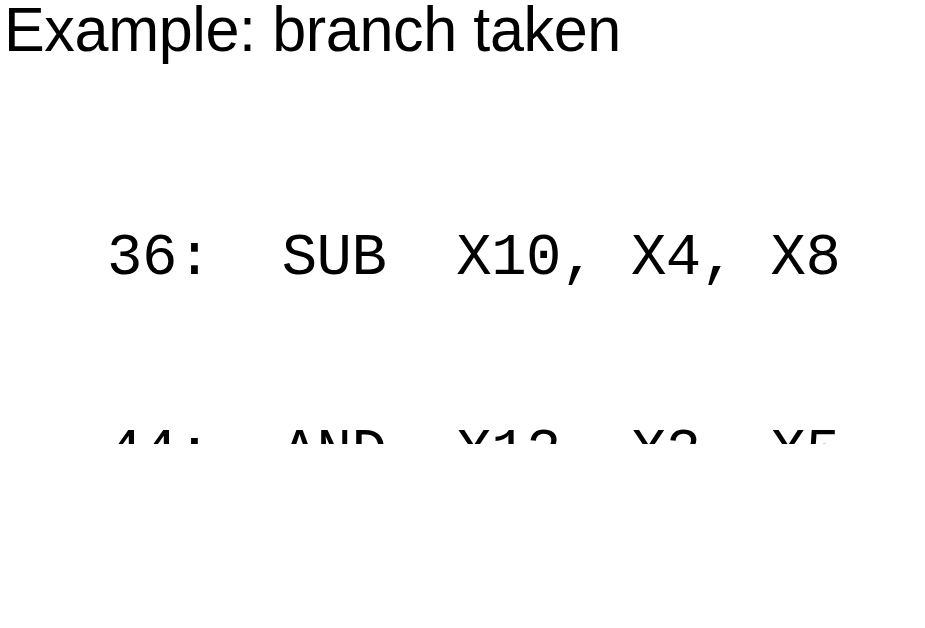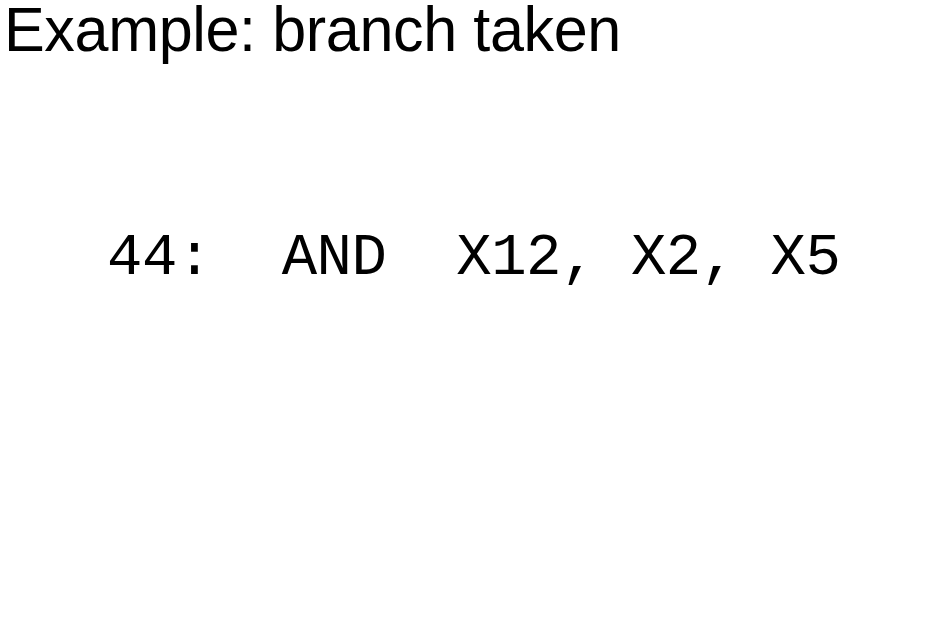--- a/index.html
+++ b/index.html
@@ -46,20 +46,21 @@
   }
 </style>
 </head>
 <body>
 
 <div id="slide">
 
   <div id="slide-title">Example: branch taken</div>
 
   <div id="code-block">
+    <div class="code-line">36:  SUB  X10, X4, X8</div>
     <div class="code-line">44:  AND  X12, X2, X5</div>
     
     
     
     
     
   </div>
 
 </div>
 

